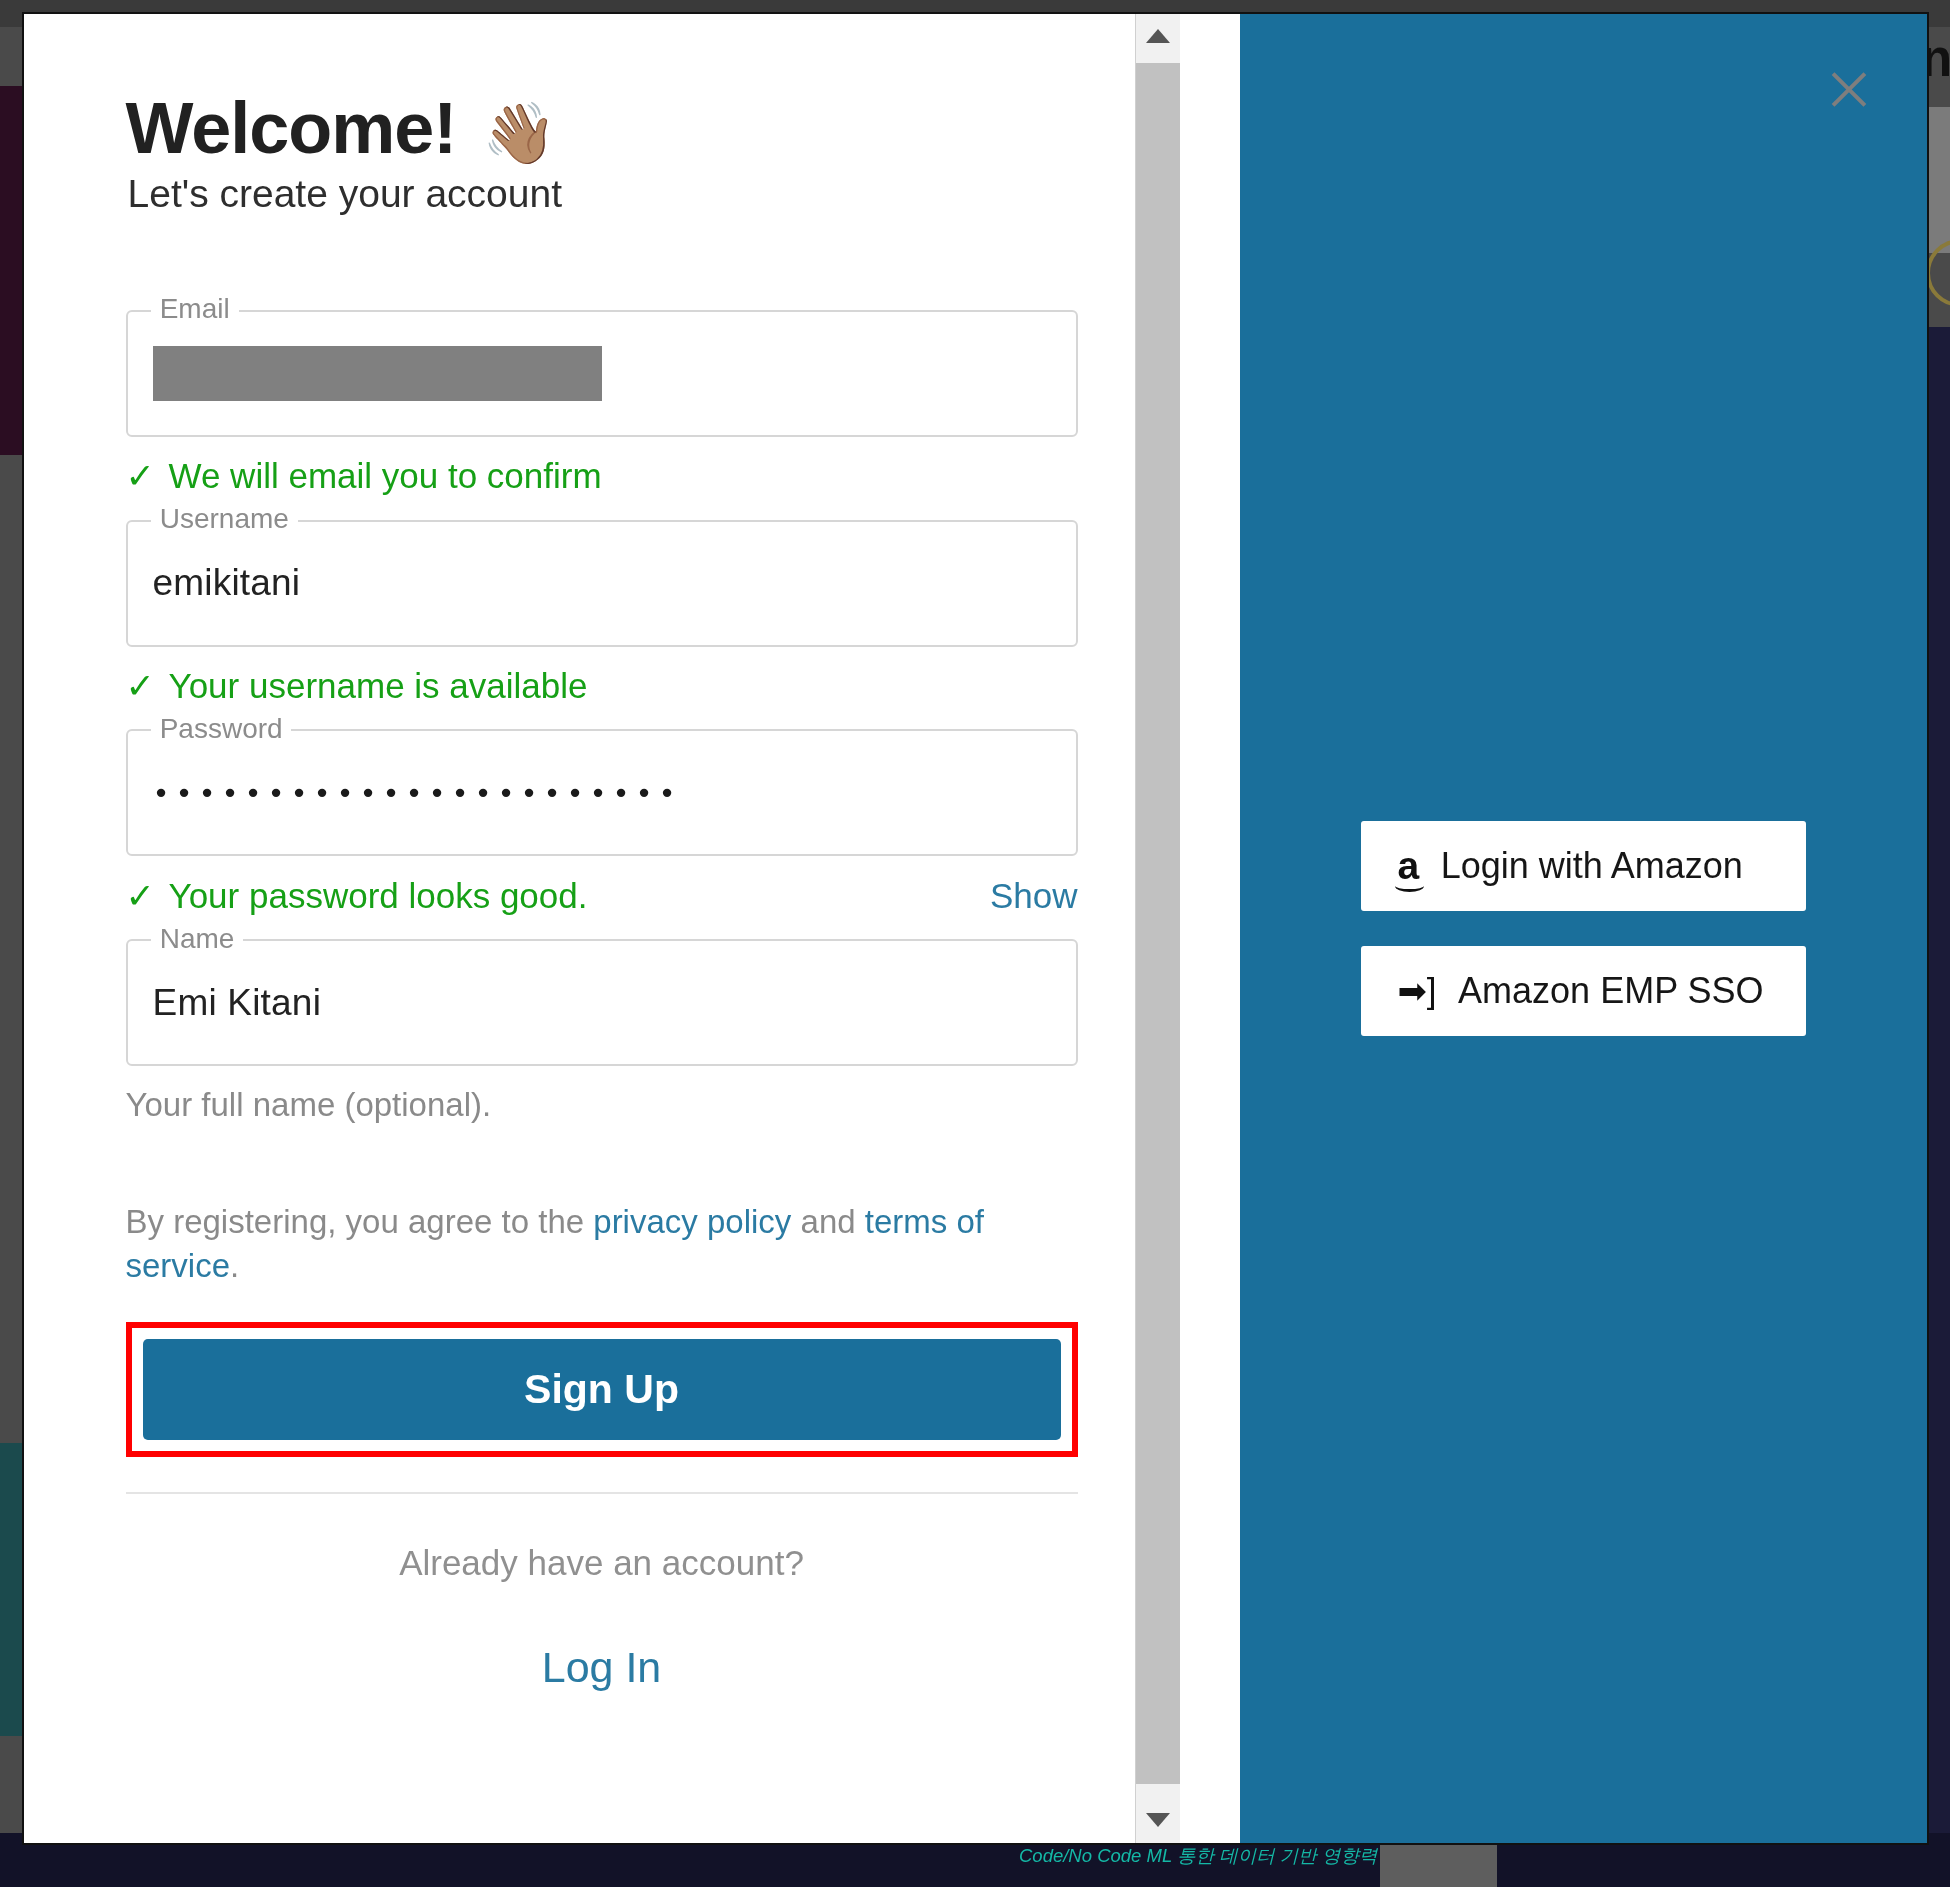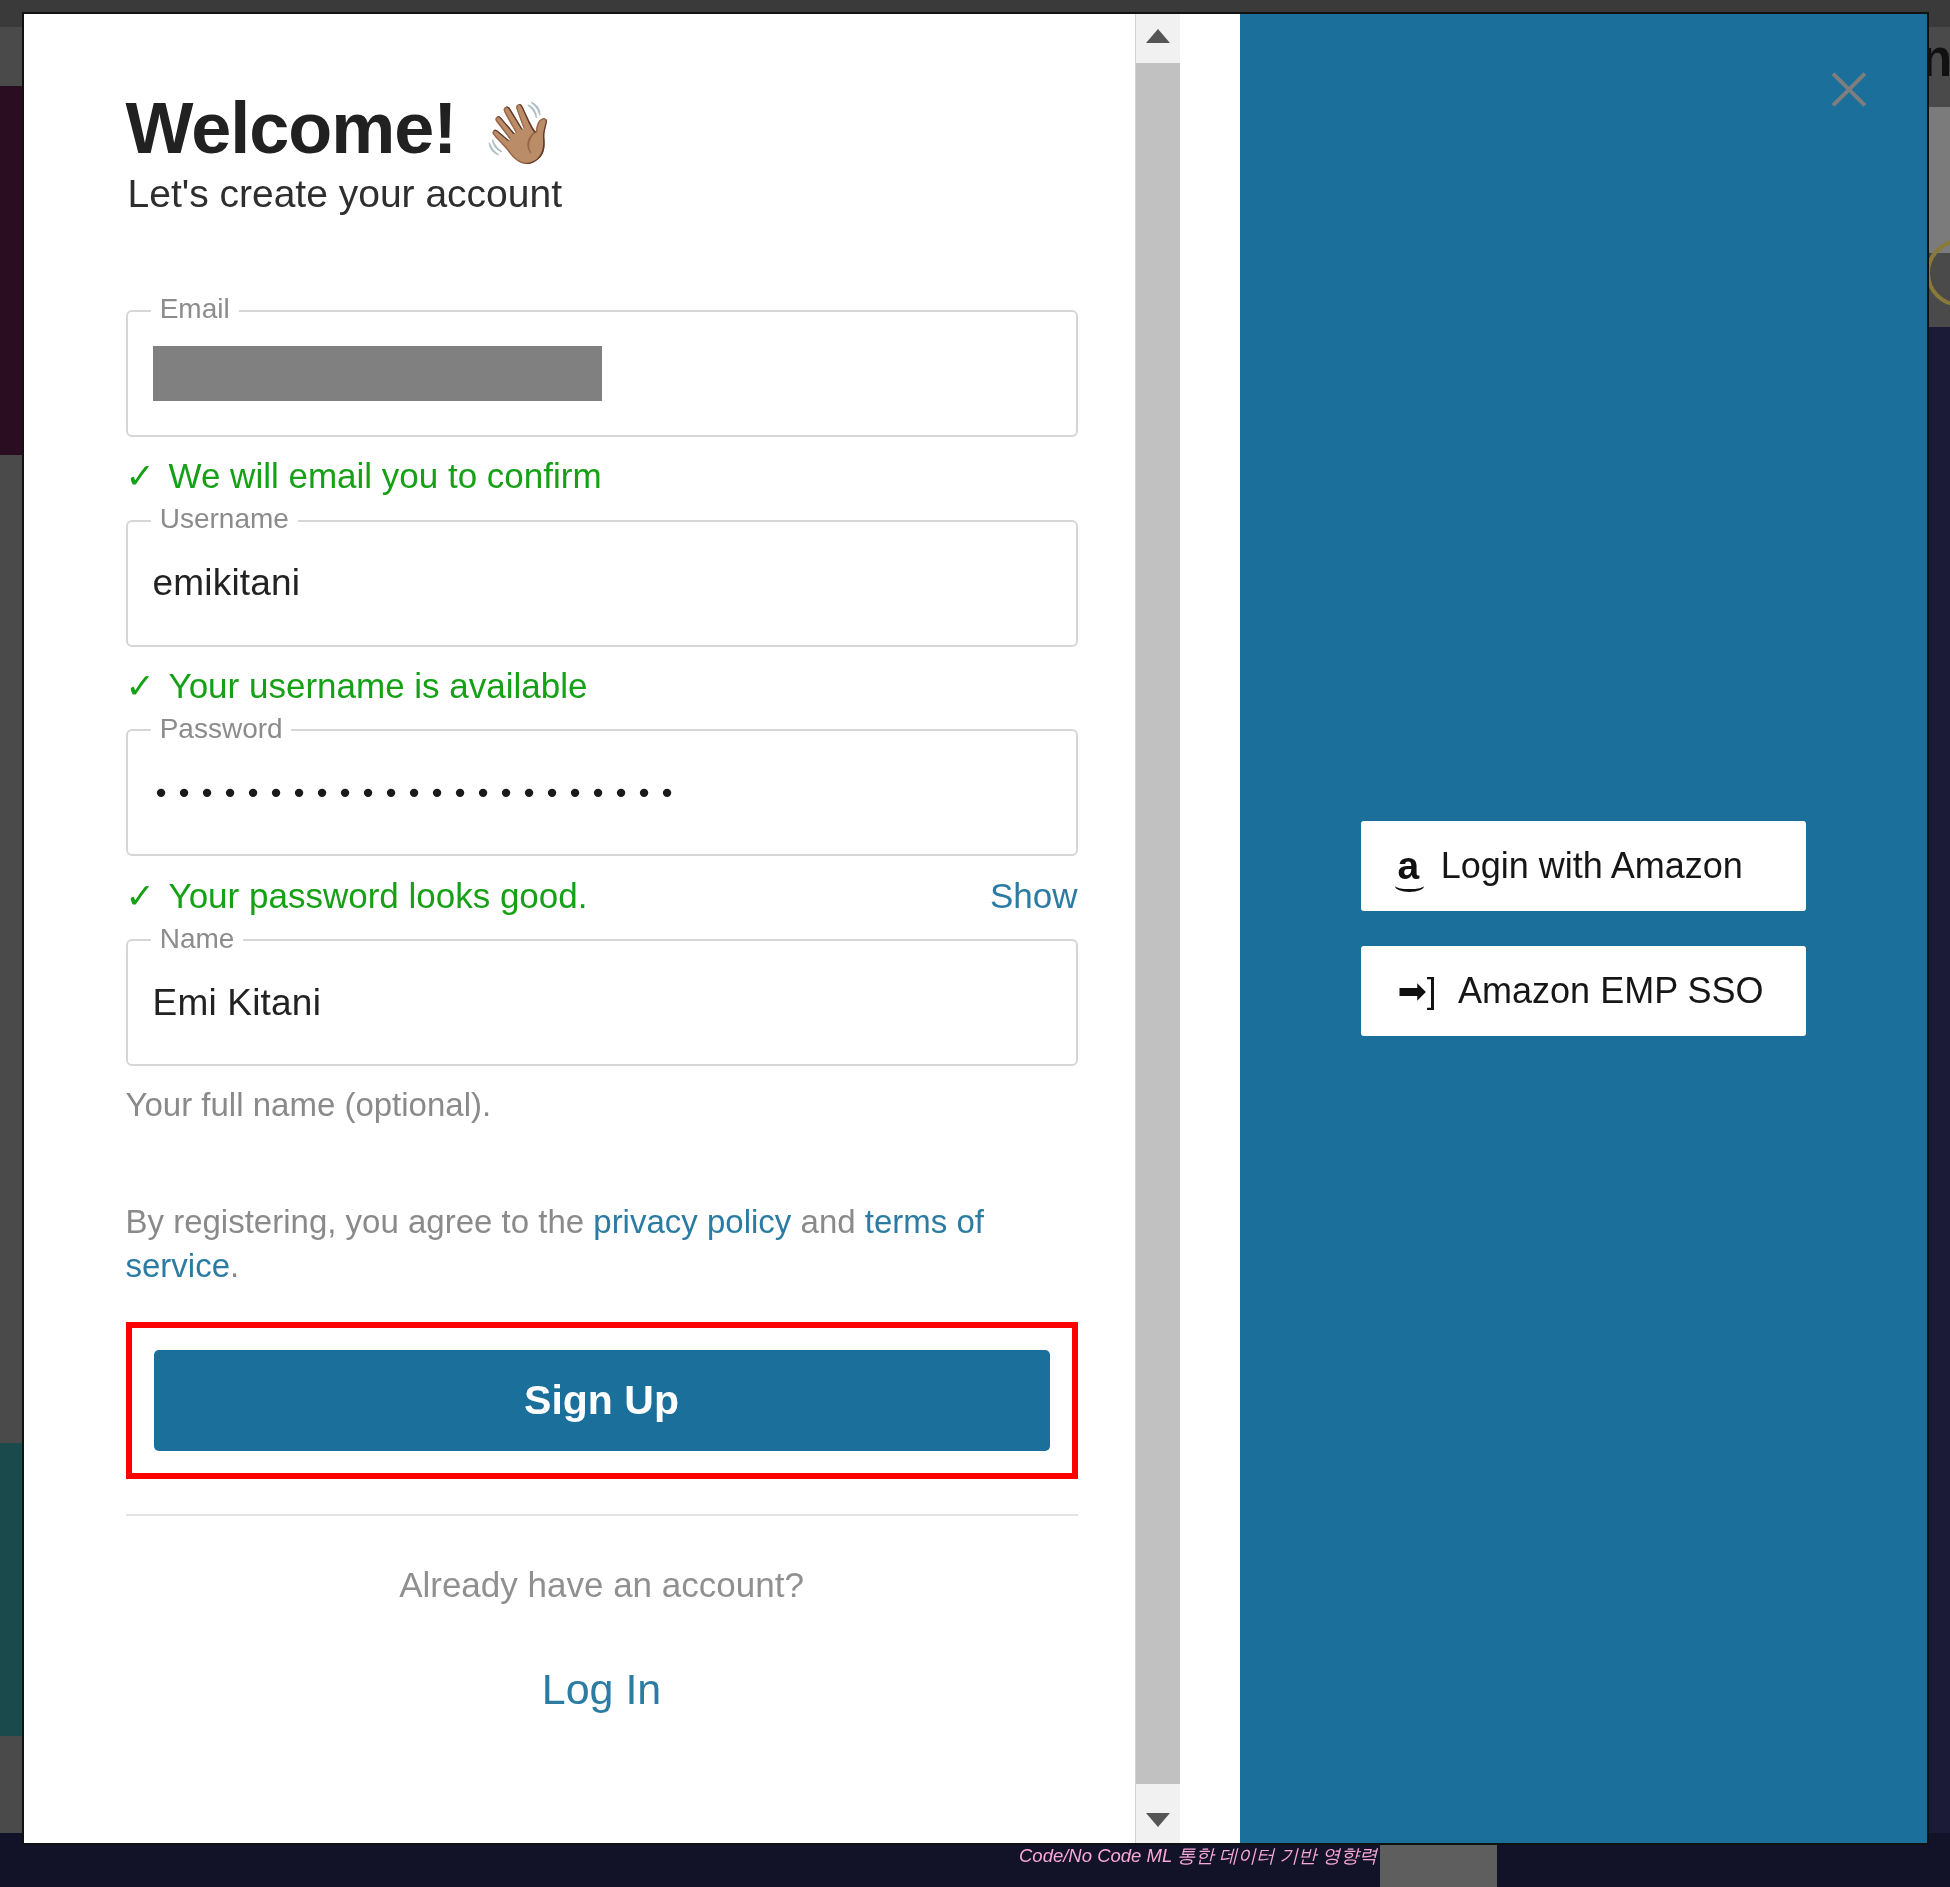--- a/index.html
+++ b/index.html
@@ -12,21 +12,21 @@
 
   
   #bg-layer { position: absolute; inset: 0; background: #4a4a4a; }
   .bg-purple { position: absolute; left: 0; top: 86px; width: 39px; height: 369px; background: #2b0d22; }
   .bg-teal-left { position: absolute; left: 0; top: 1443px; width: 39px; height: 293px; background: #1b4a4d; }
   .bg-navy-right { position: absolute; left: 1902px; top: 327px; width: 49px; height: 1560px; background: #1b1b38; }
   .bg-topbar { position: absolute; left: 0; top: 0; width: 1950px; height: 27px; background: #3a3a3a; }
   .bg-bottombar { position: absolute; left: 0; top: 1833px; width: 1950px; height: 54px; background: #121228; }
   .bg-caption {
     position: absolute; left: 1019px; top: 1843px;
-    font-size: 18.5px; color: #f9a8d4; font-style: italic; white-space: nowrap;
+    font-size: 18.5px; color: #14b8a6; font-style: italic; white-space: nowrap;
   }
   .bg-glyph-n {
     position: absolute; left: 1921px; top: 29px;
     font-size: 51px; color: #111; font-weight: 600;
   }
   .bg-circle {
     position: absolute; left: 1926px; top: 239px;
     width: 68px; height: 68px; border: 4.9px solid #8a7a3a; border-radius: 50%;
   }
   .bg-grey-block { position: absolute; left: 1902px; top: 107px; width: 49px; height: 146px; background: #7b7b7b; }
@@ -122,21 +122,21 @@
     padding: 0 102px;
     font-size: 33px;
     color: #8a8a8a;
     line-height: 1.35;
   }
   .legal a { color: #2b7ba3; text-decoration: none; cursor: pointer; }
 
   .signup-wrap {
     margin: 33px 102px 17px 102px;
     border: 6.8px solid #ff0000;
-    padding: 22px;
+    padding: 11px;
   }
   .signup-btn {
     width: 100%;
     height: 101px;
     background: #1a6f9b;
     border: none;
     border-radius: 4.9px;
     color: #fff;
     font-size: 41px;
     font-weight: 700;

